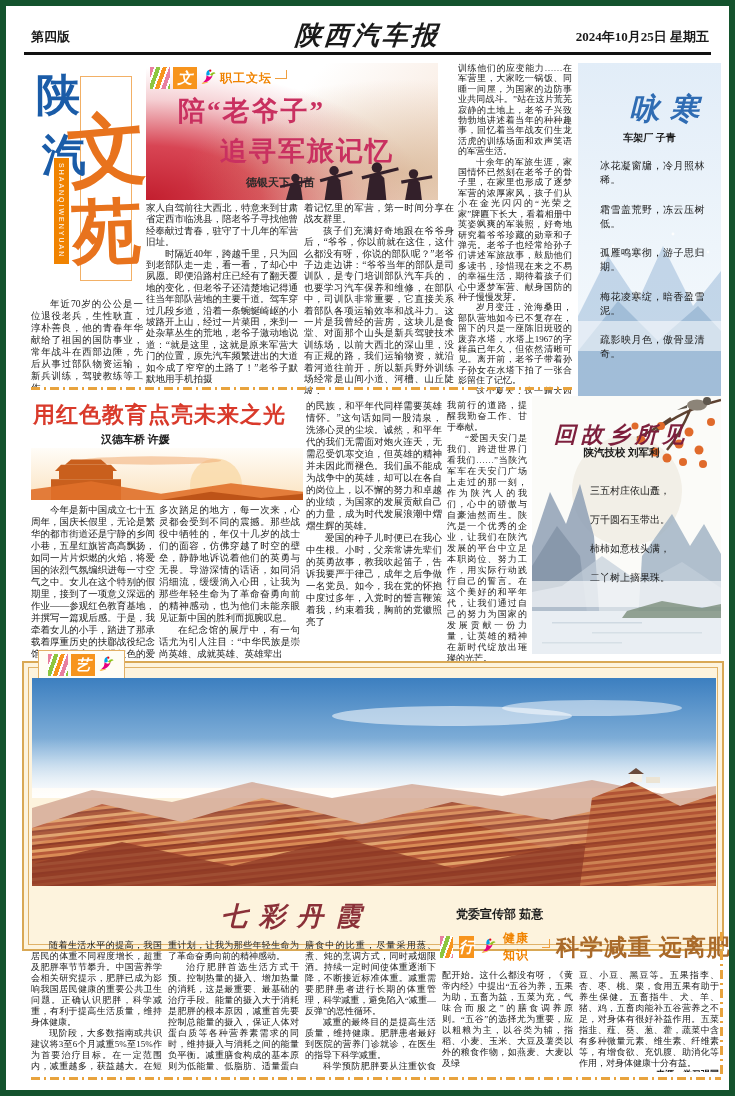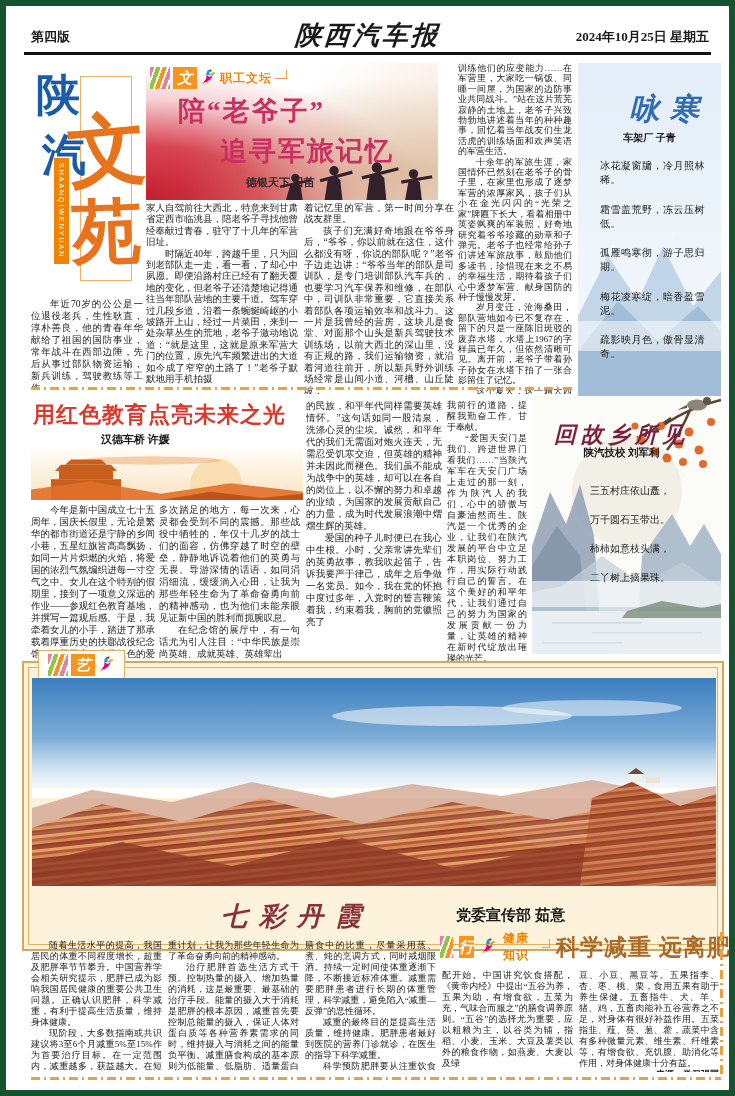--- a/index.html
+++ b/index.html
@@ -103,21 +103,21 @@
   .home-lines div { margin-bottom:15px; }
 
   
   .frame { left:16px; top:655px; width:702px; height:290px; background:#fdf3dd;
     border:2px solid #d9a855; box-shadow: inset 0 0 0 4px #fdf3dd, inset 0 0 0 5px #e0b268; }
   .tag-yi { left:32px; top:644px; background:#fffdf5; border:1px solid #e2b066; padding:3px 9px; }
   .photo { left:26px; top:672px; width:684px; height:208px; overflow:hidden; }
   .photo svg { width:100%; height:100%; display:block; }
   .cap-title { left:215px; top:893px; font-size:26px; font-weight:bold; font-style:italic;
     color:#8a3038; letter-spacing:12px; }
-  .cap-credit { left:450px; top:900px; font-size:15px; font-weight:bold;
+  .cap-credit { left:450px; top:900px; font-size:12px; font-weight:bold;
     font-family:"Liberation Sans",sans-serif; }
 
   
   .a3-head { left:434px; top:924px; display:flex; align-items:center; gap:6px; }
   .a3-title { font-size:23px; font-weight:bold; color:#a96a2a; letter-spacing:1px; white-space:nowrap; }
   .a3c { font-size:9px; line-height:11px; }
   .a3c1 { left:25px;  top:934px; width:131px; height:132px; }
   .a3c2 { left:162px; top:934px; width:131px; height:132px; }
   .a3c3 { left:299px; top:934px; width:131px; height:132px; }
   .a3c4 { left:436px; top:964px; width:131px; height:102px; }
@@ -392,21 +392,21 @@
   <div class="abs col a3c a3c2">
     <p class="noindent">重计划，让我为那些年轻生命为了革命奋勇向前的精神感动。</p>
     <p>治疗肥胖首选生活方式干预。控制热量的摄入、增加热量的消耗，这是最重要、最基础的治疗手段。能量的摄入大于消耗是肥胖的根本原因，减重首先要控制总能量的摄入，保证人体对蛋白质等各种营养素需求的同时，维持摄入与消耗之间的能量负平衡。减重膳食构成的基本原则为低能量、低脂肪、适量蛋白质，增加新鲜蔬菜和水果在</p>
   </div>
   <div class="abs col a3c a3c3">
     <p class="noindent">膳食中的比重，尽量采用蒸、煮、炖的烹调方式，同时戒烟限酒。持续一定时间使体重逐渐下降，不断接近标准体重。减重需要肥胖患者进行长期的体重管理，科学减重，避免陷入“减重—反弹”的恶性循环。</p>
     <p>减重的最终目的是提高生活质量，维持健康。肥胖患者最好到医院的营养门诊就诊，在医生的指导下科学减重。</p>
     <p>科学预防肥胖要从注重饮食搭</p>
   </div>
   <div class="abs col a3c a3c4">
-    <p class="noindent">配开始。中国讲究饮食搭配，《黄帝内经》中提出“五谷为养，五果为助，有增食欲，五菜为充，气味合而服之”的膳食调养原则。“五谷”的选择尤为重要，应以粗粮为主，以谷类为辅，指稻、小麦、玉米、大豆及薯类以外的粮食作物，如燕麦、大麦以及绿</p>
+    <p class="noindent">配开始。这什么都没有呀，《黄帝内经》中提出“五谷为养，五果为助，五畜为益，五菜为充，气味合而服之”的膳食调养原则。“五谷”的选择尤为重要，应以粗粮为主，以谷类为辅，指稻、小麦、玉米、大豆及薯类以外的粮食作物，如燕麦、大麦以及绿</p>
   </div>
   <div class="abs col a3c a3c5">
     <p class="noindent">豆、小豆、黑豆等。五果指李、杏、枣、桃、栗，食用五果有助于养生保健。五畜指牛、犬、羊、猪、鸡，五畜肉能补五谷营养之不足，对身体有很好补益作用。五菜指韭、薤、葵、葱、藿，蔬菜中含有多种微量元素、维生素、纤维素等，有增食欲、充饥腹、助消化等作用，对身体健康十分有益。</p>
     <p class="a3-src">来源：学习强国</p>
   </div>
 
   <div class="abs dash-h div2"></div>
   <div class="abs dash-v div3"></div>
 
 </div>

